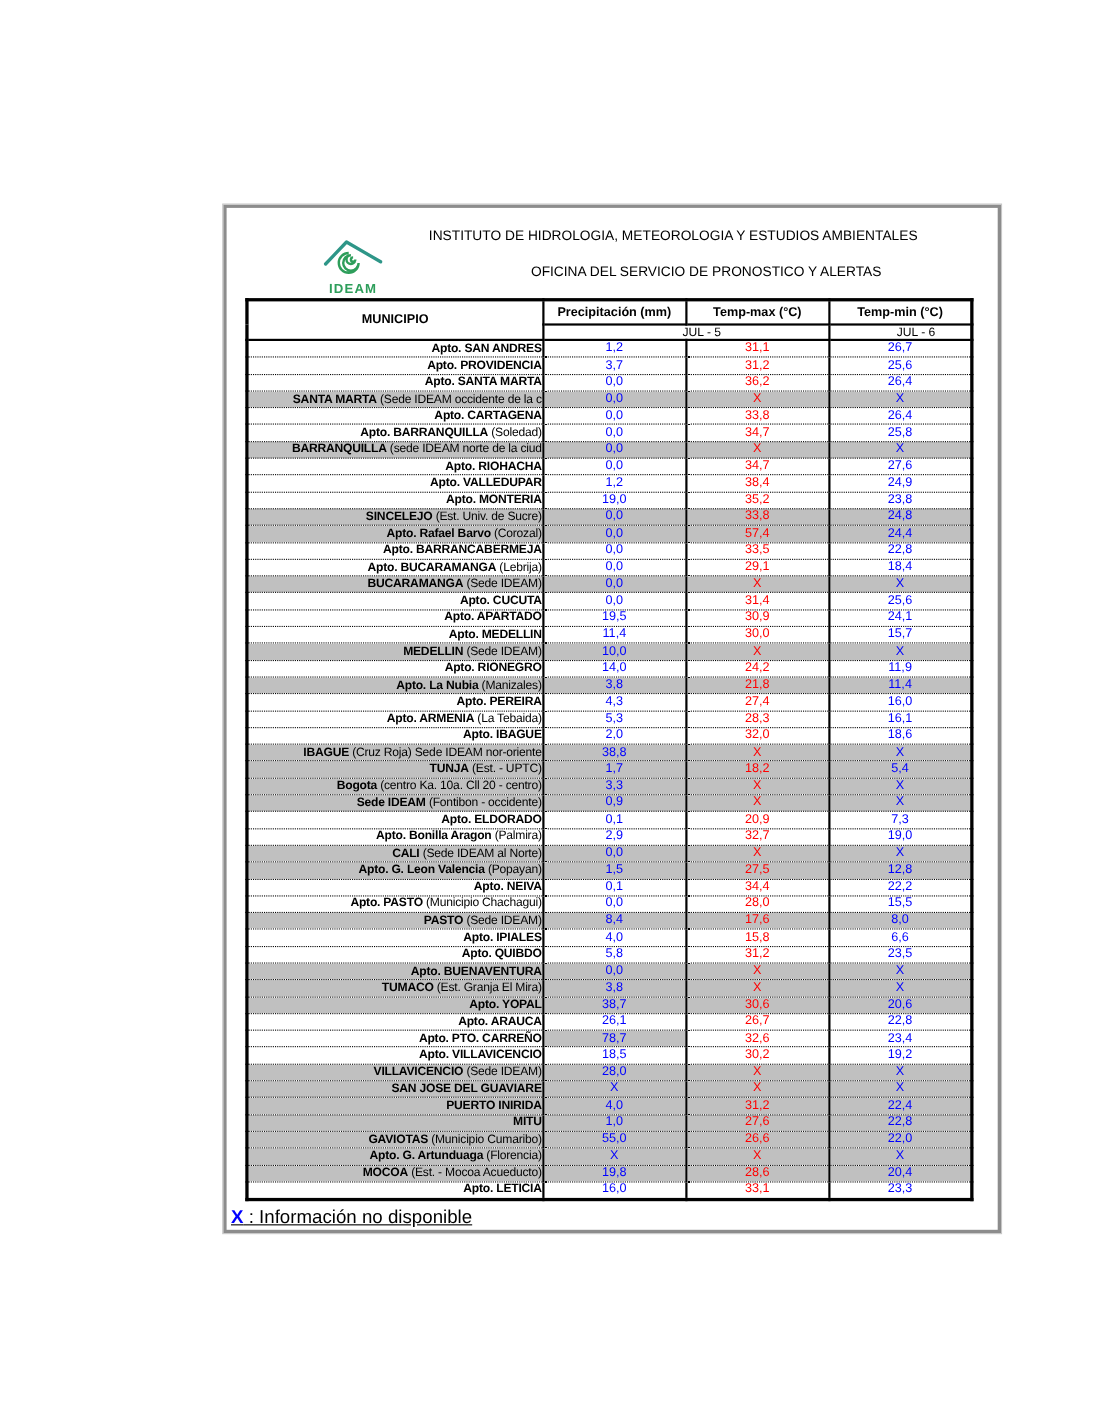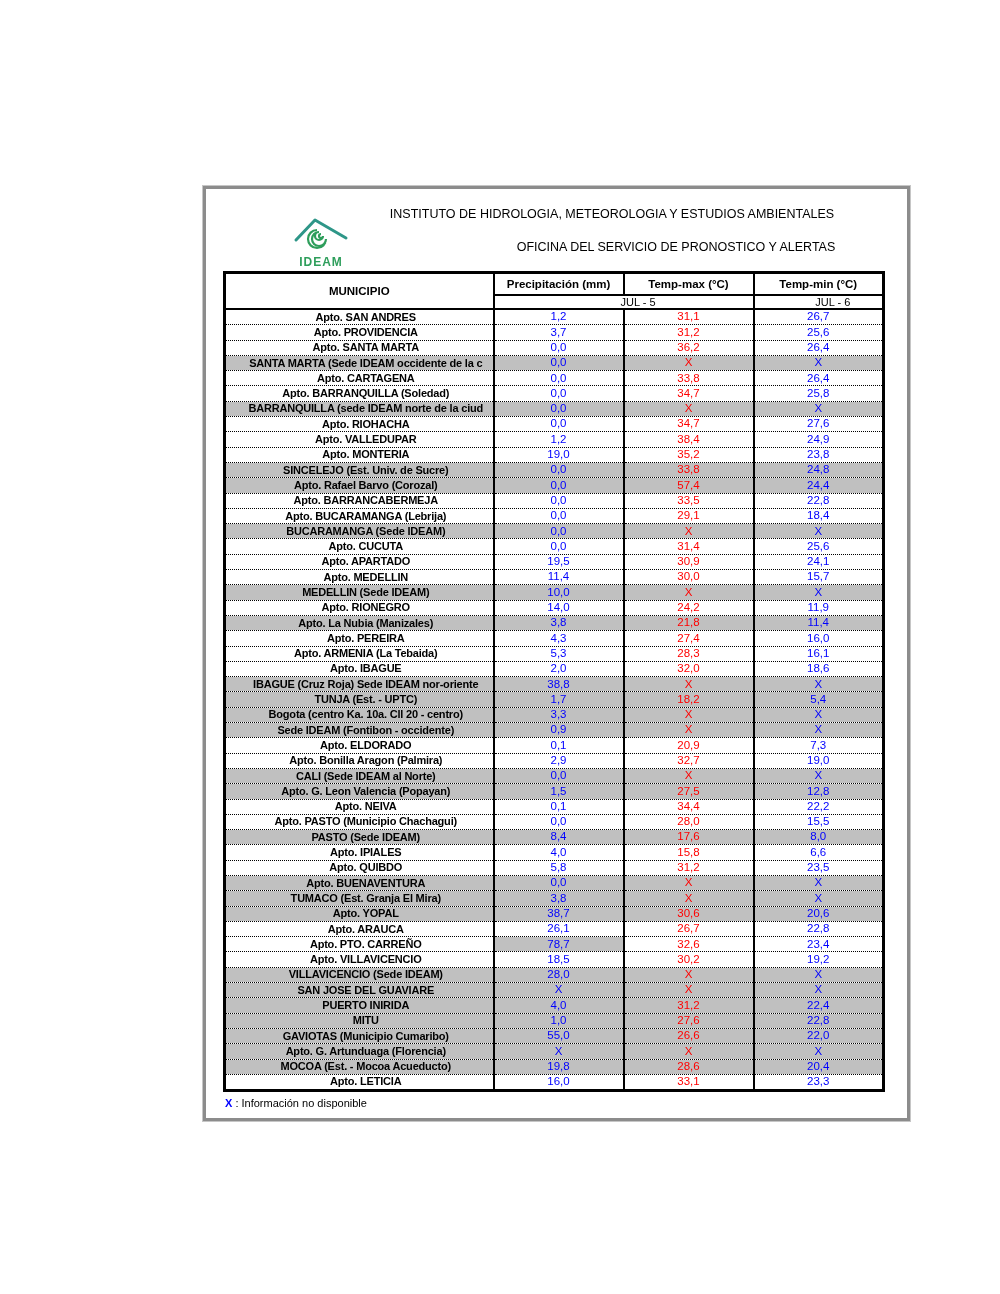--- a/index.html
+++ b/index.html
@@ -6,21 +6,21 @@
   body {
     width:1000px; height:1294px; background:#ffffff; position:relative;
     font-family:"Liberation Sans","DejaVu Sans",sans-serif; color:#000;
   }
   .frame {
     position:absolute; left:203px; top:186px; width:701px; height:929px;
     background:#fff; border:3px solid #8c8c8c; outline:1px solid #c6c6c6;
   }
   .title-line { position:absolute; white-space:nowrap; font-size:12.5px; transform:translateX(-50%); }
   .title-1 { left:396px; top:18px;padding-left:20px; }
-  .title-2 { left:470px; top:51px; }
+  .title-2 { left:436px; top:51px; }
   .logo { position:absolute; left:86px; top:26px; width:58px; height:54px; }
 
   table.wt {
     position:absolute; left:17px; top:82px; width:660px;
     border-collapse:collapse; table-layout:fixed; border:3px solid #000;
     background:#fff;
   }
   .wt col.c-name  { width:269px; }
   .wt col.c-val   { width:130px; }
   .wt th {
@@ -28,30 +28,30 @@
     text-align:center; vertical-align:middle; background:#fff;
   }
   .wt thead tr.cols th  { height:20px; }
   .wt thead tr.dates th { height:11px; font-weight:normal; font-size:11px;padding-left:29px; }
   .wt td {
     padding:0; height:14.3px; line-height:1; font-size:11px;
     vertical-align:middle; overflow:hidden; white-space:nowrap;
     border-left:2px solid #000; border-right:2px solid #000;
     border-bottom:1px dotted #000;
   }
-  .wt td.name { padding-left:13px; font-weight:bold; text-align:center; letter-spacing:-0.2px; }
-  .wt td.name .detail { font-weight:bold; }
+  .wt td.name { padding-left:13px; font-weight:bold; text-align:right; letter-spacing:-0.2px; }
+  .wt td.name .detail { font-weight:normal; }
   .wt td.val  { text-align:center; font-size:11.5px; }
   .wt td.precip, .wt td.tmin { color:#0000FF; }
   .wt td.tmax { color:#FF0000; }
   .wt tr.shaded td { background:#C0C0C0; }
   .wt td.bg-white { background:#ffffff;margin-top:12px; }
   .wt td.bg-gray  { background:#C0C0C0; }
 
-  .footnote { position:absolute; left:19px; top:908px; font-size:11px; white-space:nowrap; }
+  .footnote { position:absolute; left:4px; top:908px; font-size:17px; white-space:nowrap;text-decoration:underline; }
   .footnote .fx { color:#0000FF; font-weight:bold; }
 </style>
 </head>
 <body>
 
 <div class="frame">
 
   <div class="title-line title-1">INSTITUTO DE HIDROLOGIA, METEOROLOGIA Y ESTUDIOS AMBIENTALES</div>
   <div class="title-line title-2">OFICINA DEL SERVICIO DE PRONOSTICO Y ALERTAS</div>
 

